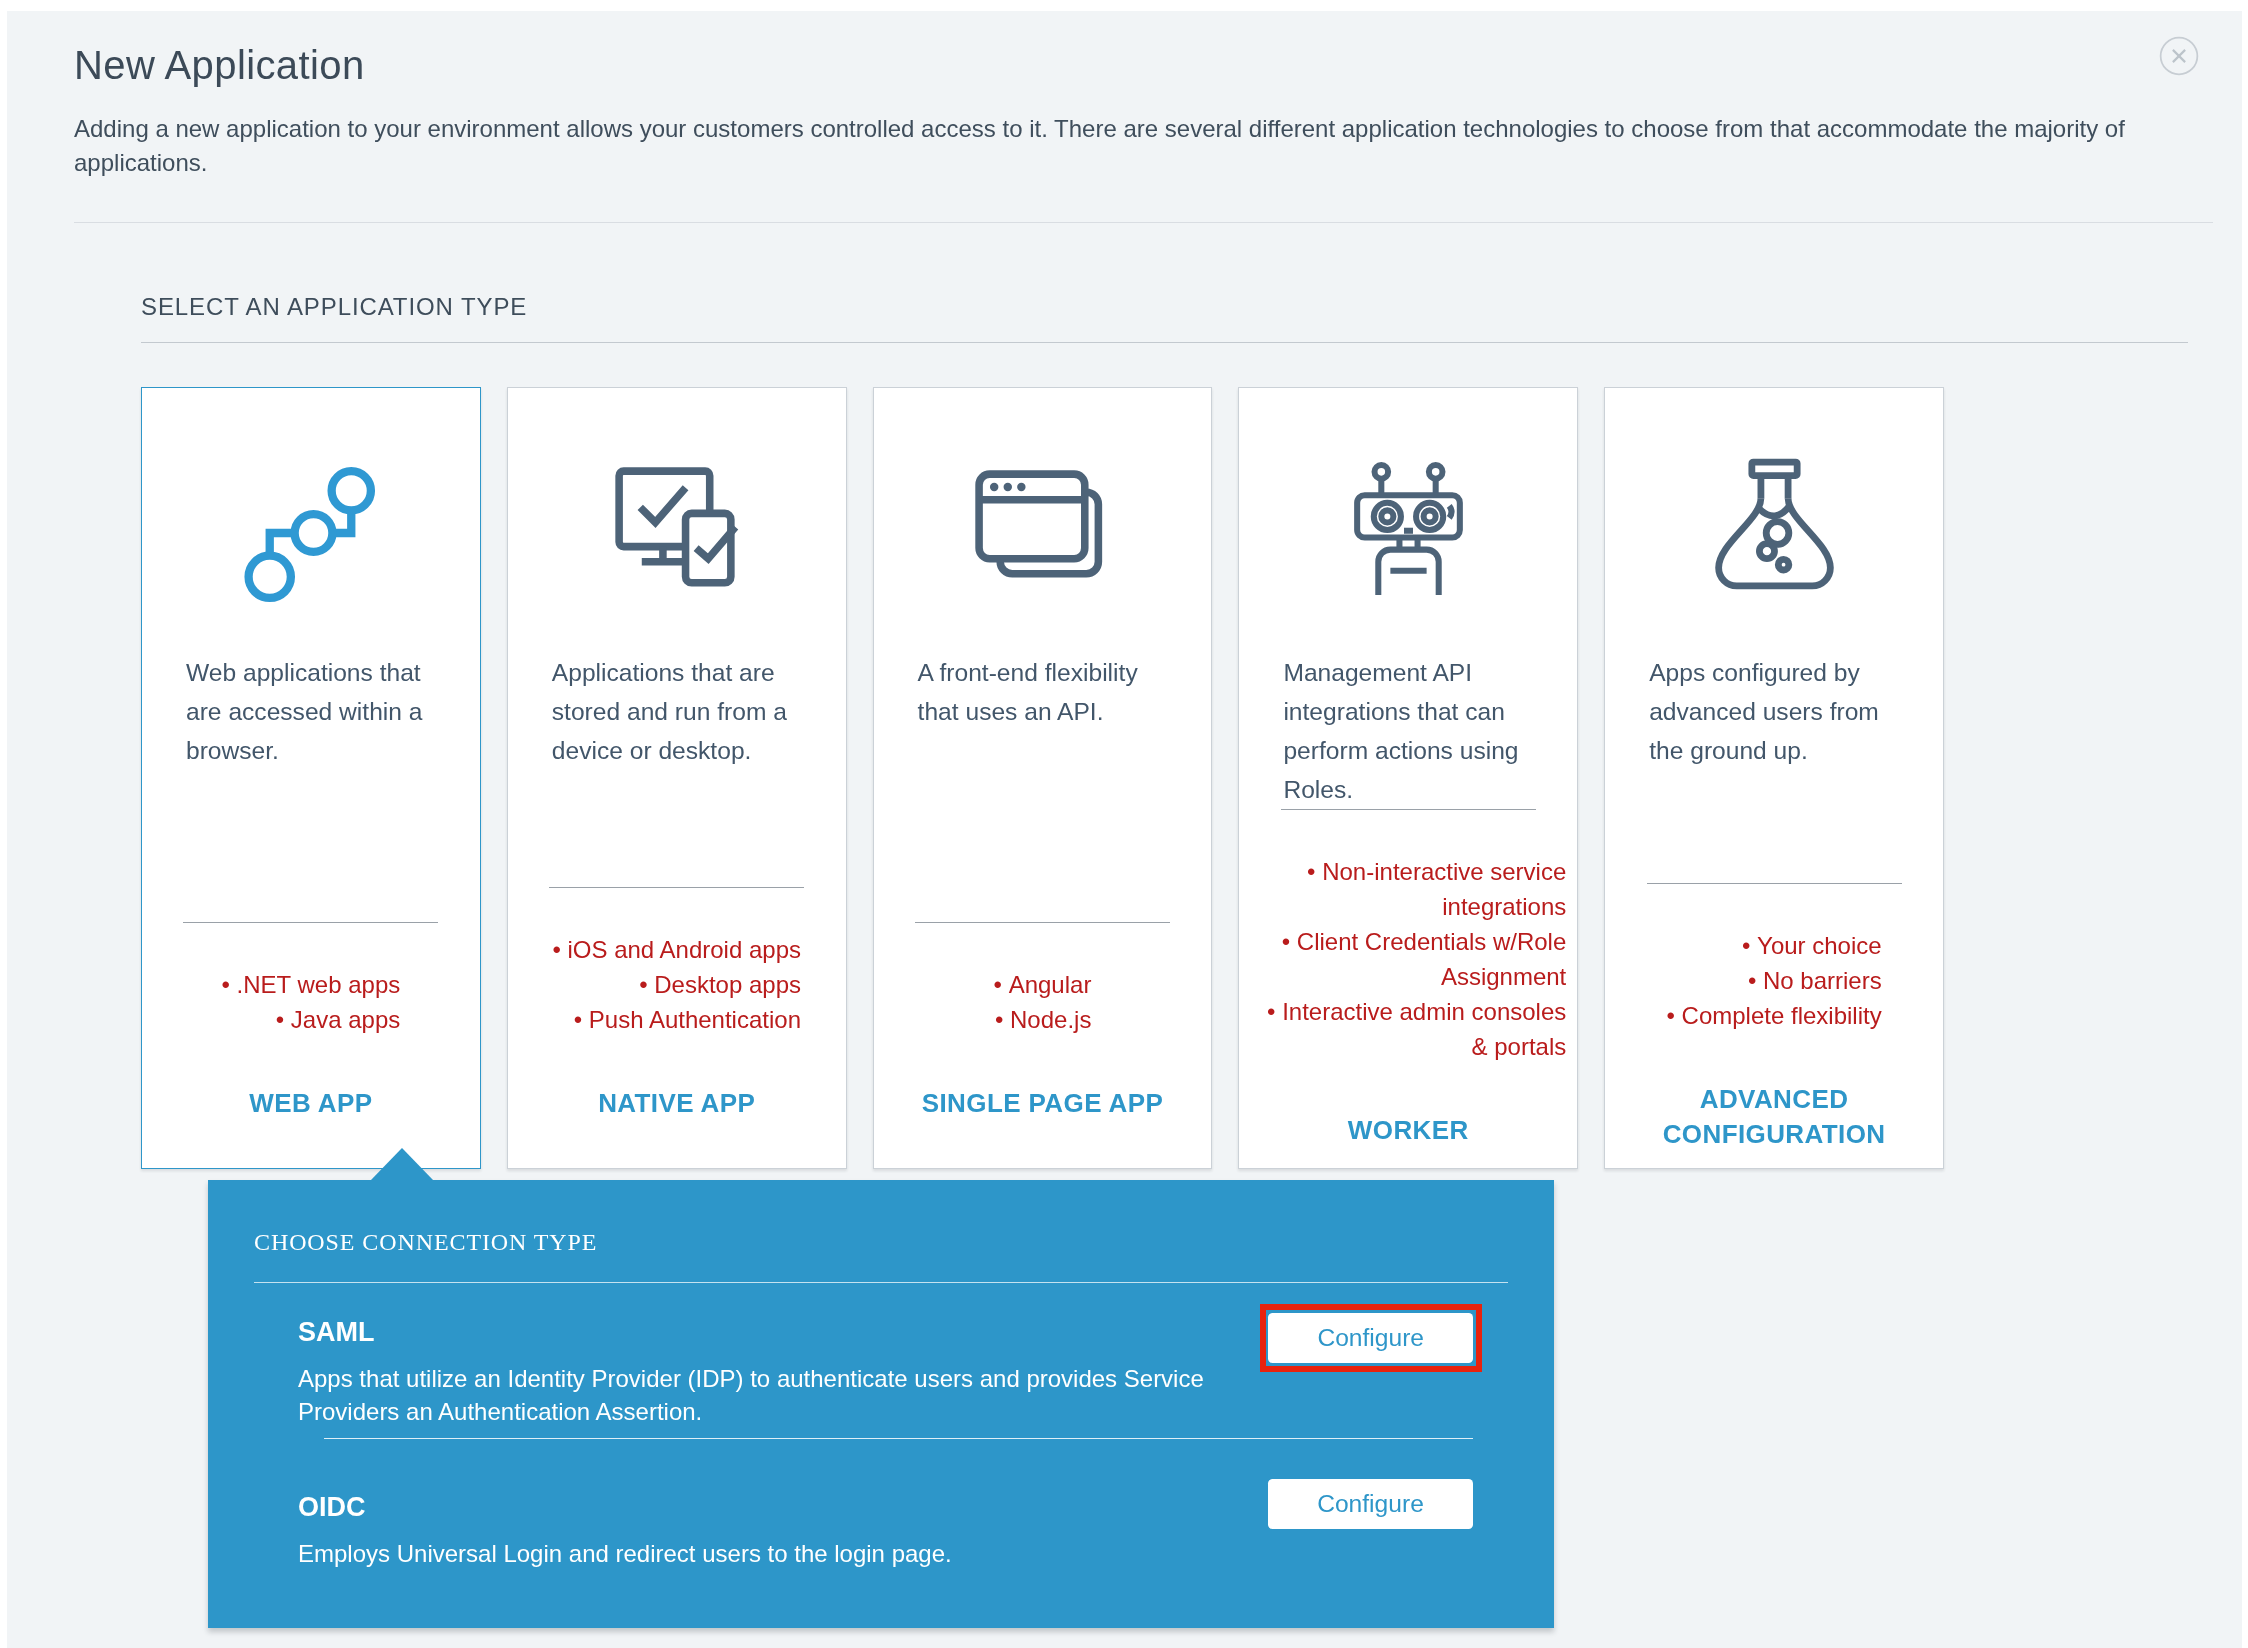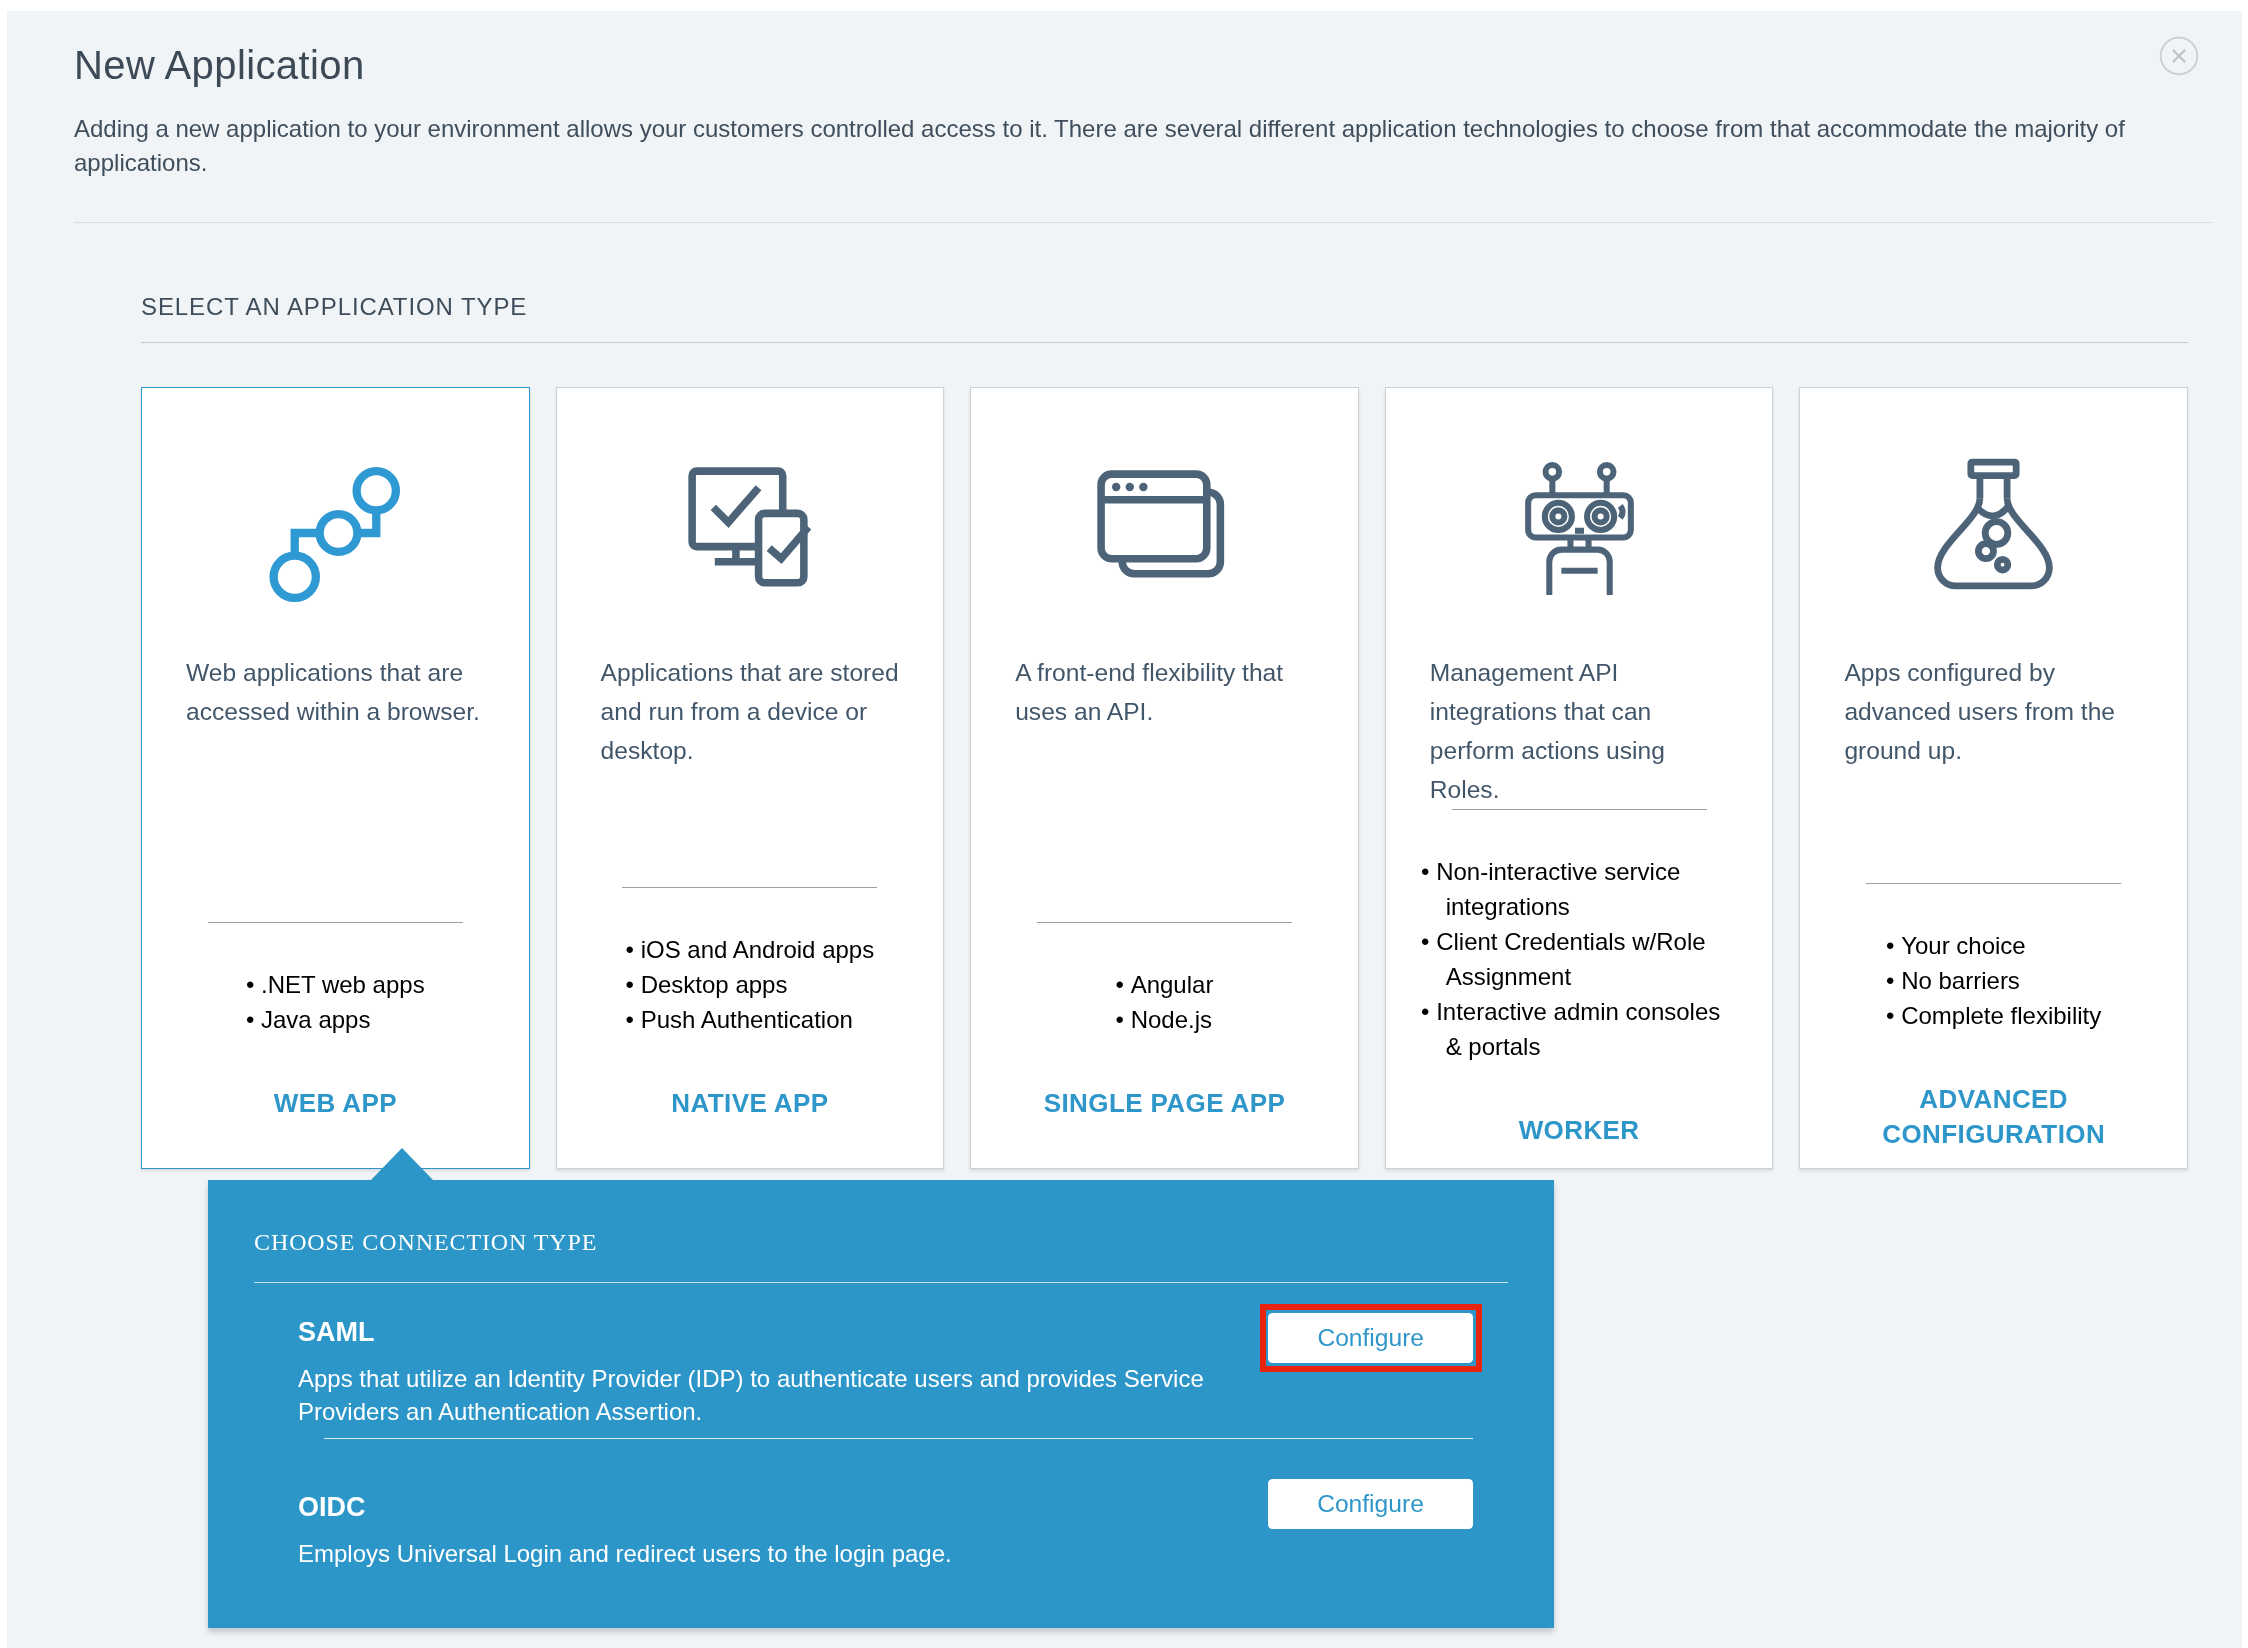--- a/index.html
+++ b/index.html
@@ -36,21 +36,21 @@
   }
 
   .section { margin:70px 0 0 67px; width:2047px; }
   .section-label {
     font-size:24px; color:#3E4D5B; letter-spacing:0.9px;
   }
   .section-underline {
     border:none; border-top:1.8px solid #C3C9CF; margin:21px 0 0 0;
   }
 
-  .cards { display:flex; gap:26px; margin-top:44px; width:2047px; }
+  .cards { display:flex; gap:26px; margin-top:44px; width:1803px; }
   .card {
     width:389px; height:782px; background:#ffffff;
     border:0.9px solid #CBD1D7;
     box-shadow:0 1.8px 2.6px rgba(40,50,60,0.12);
     display:flex; flex-direction:column; align-items:center;
     cursor:pointer;
   }
   .card.selected { border:1.8px solid #2E96C9; }
 
   .icon-wrap {
@@ -62,22 +62,22 @@
     margin-top:46px; padding:0 44px;
     font-size:24.6px; line-height:39px; color:#42566A;
   }
   .card-hr {
     margin-top:auto; margin-bottom:0;
     width:255px; border:none; border-top:1.8px solid #9AA1A8;
   }
   .bullets {
     margin:44px 0 0 0; padding:0; list-style:none;
     max-width:316px;
-    font-size:24px; line-height:35px; color:#000000;
-    text-align:left;
+    font-size:24px; line-height:35px; color:#b91c1c;
+    text-align:right;
   }
   .bullets li { padding-left:24.6px; text-indent:-24.6px; }
   .bullets li::before { content:"\2022\00a0"; }
   .card-label {
     margin:49px 0 47px 0;
     font-size:26px; font-weight:bold; color:#2E96C9;
     letter-spacing:0.4px; text-align:center; line-height:35px;
   }
   .card-label.left {
     align-self:stretch; text-align:center; padding:0 40px; margin-bottom:16px;

